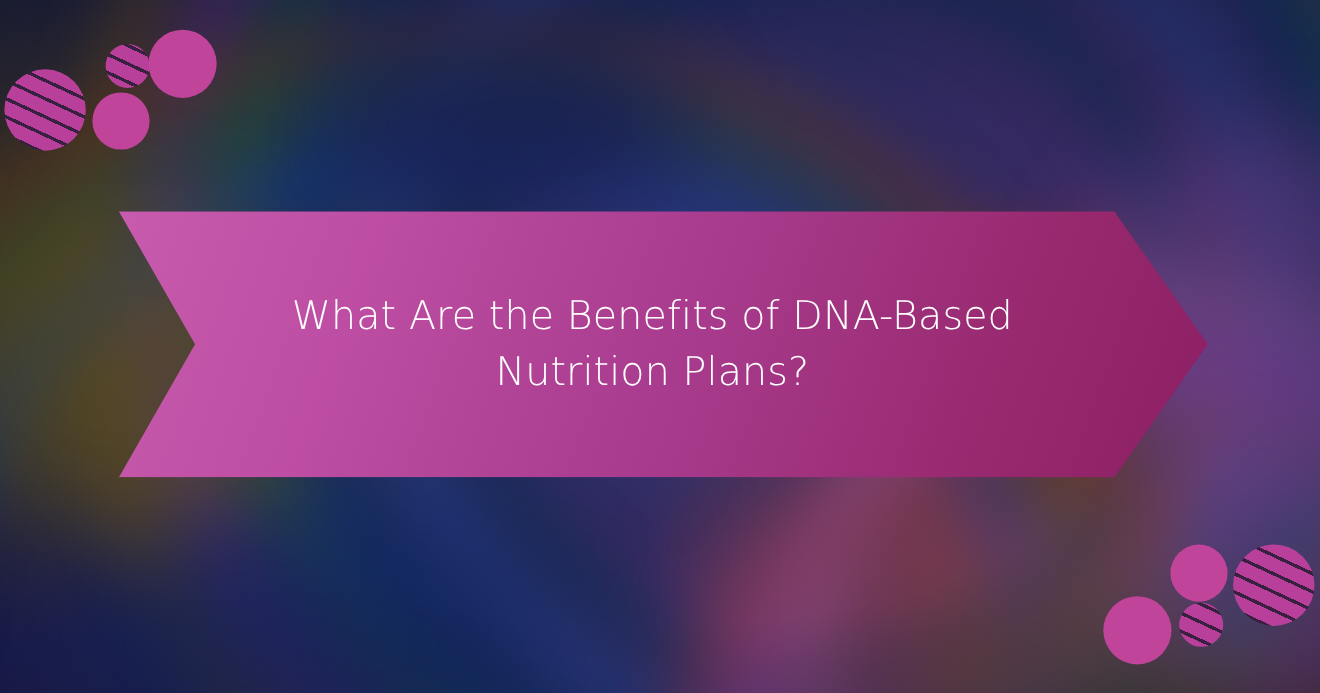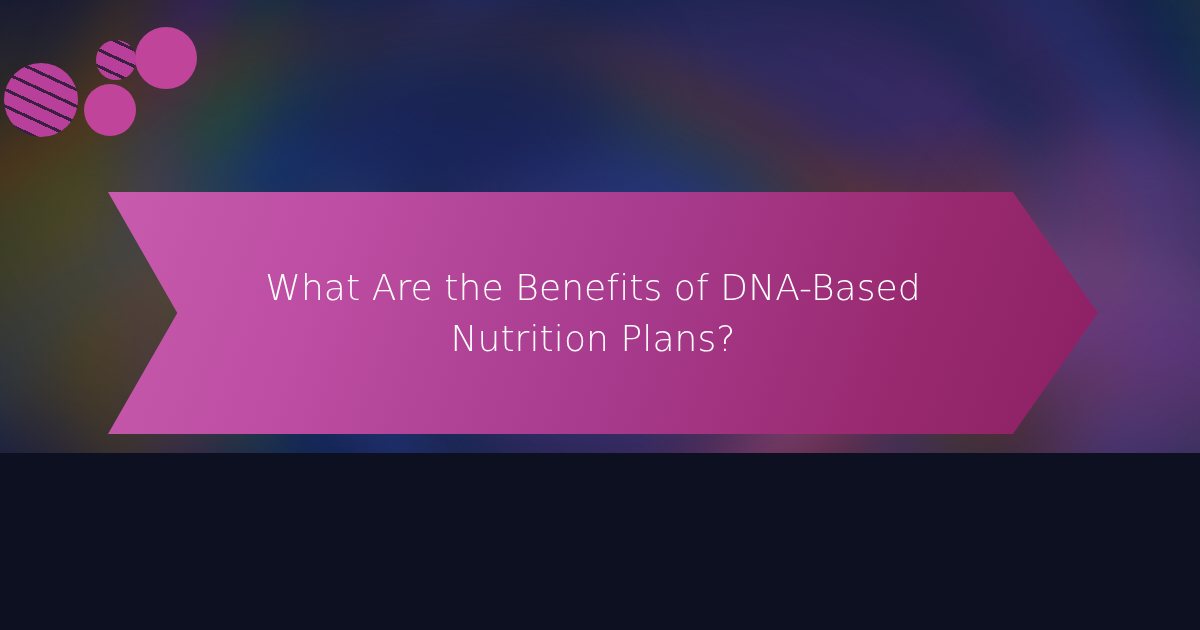--- a/index.html
+++ b/index.html
@@ -7,21 +7,21 @@
     padding: 0;
     background: #0d1020;
   }
   body {
     font-family: "DejaVu Sans", sans-serif;
   }
 
   #stage {
     position: relative;
     width: 1200px;
-    height: 453px;
+    height: 630px;
     overflow: hidden;
     background: #241a33;
   }
 
   
   .bg-layer {
     position: absolute;
     inset: 0;
     overflow: hidden;
   }

